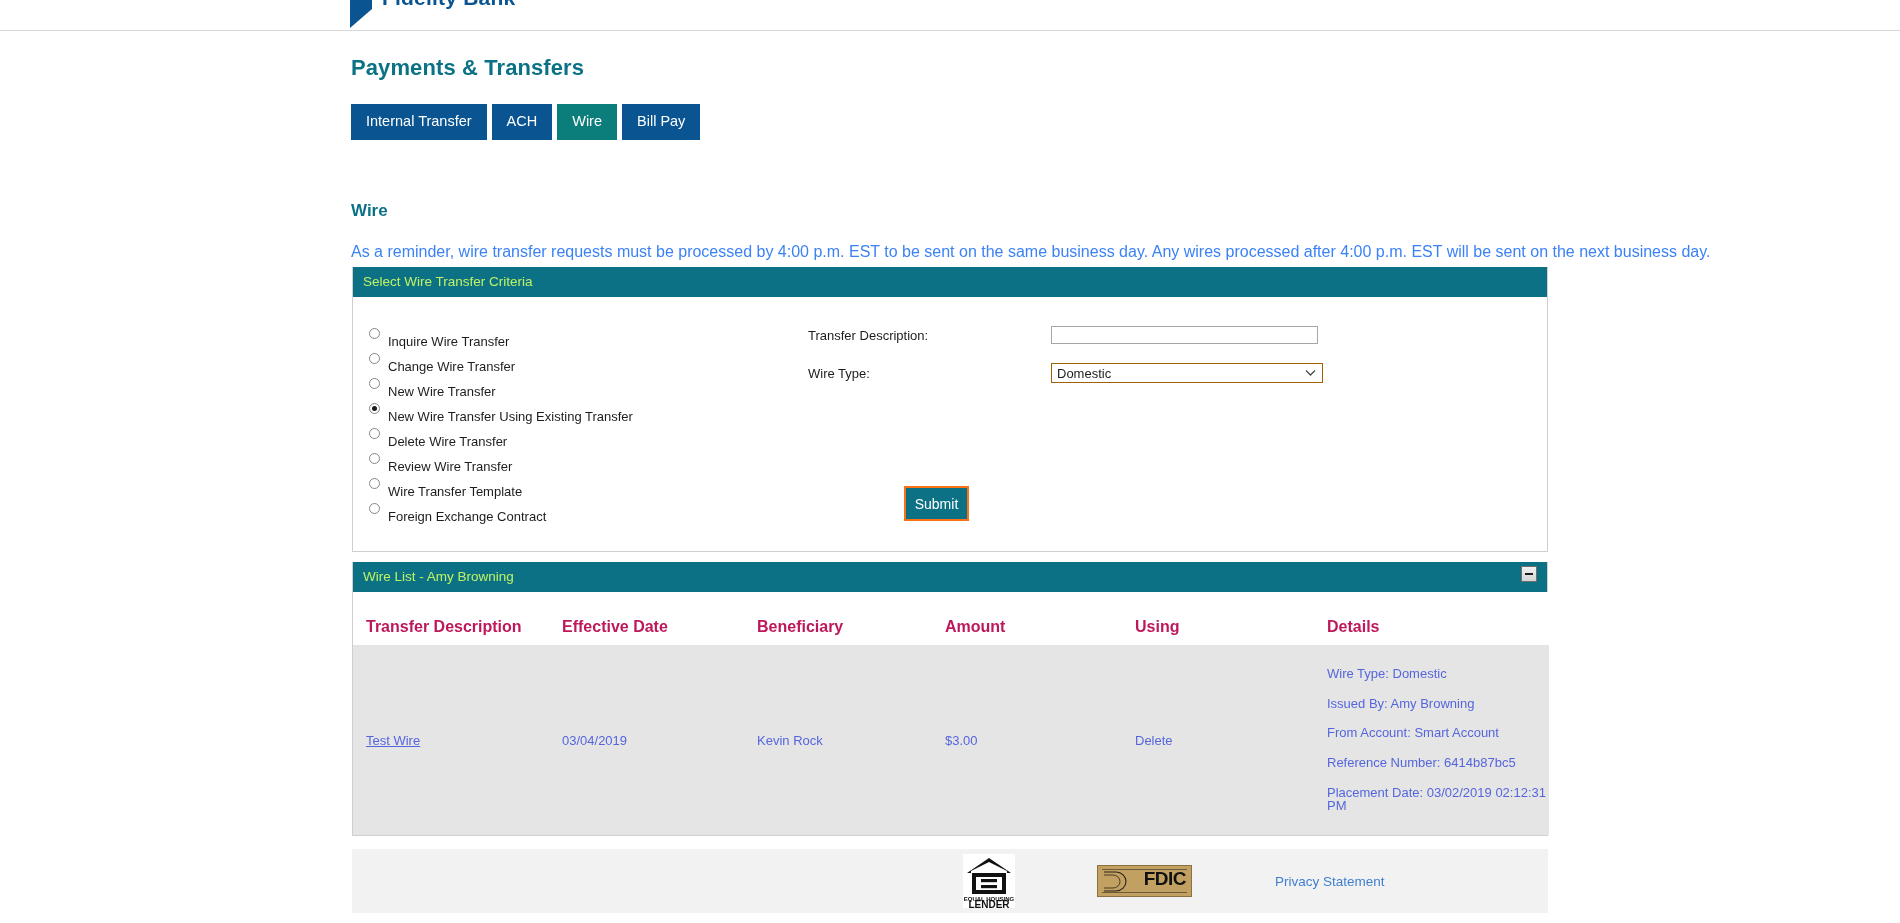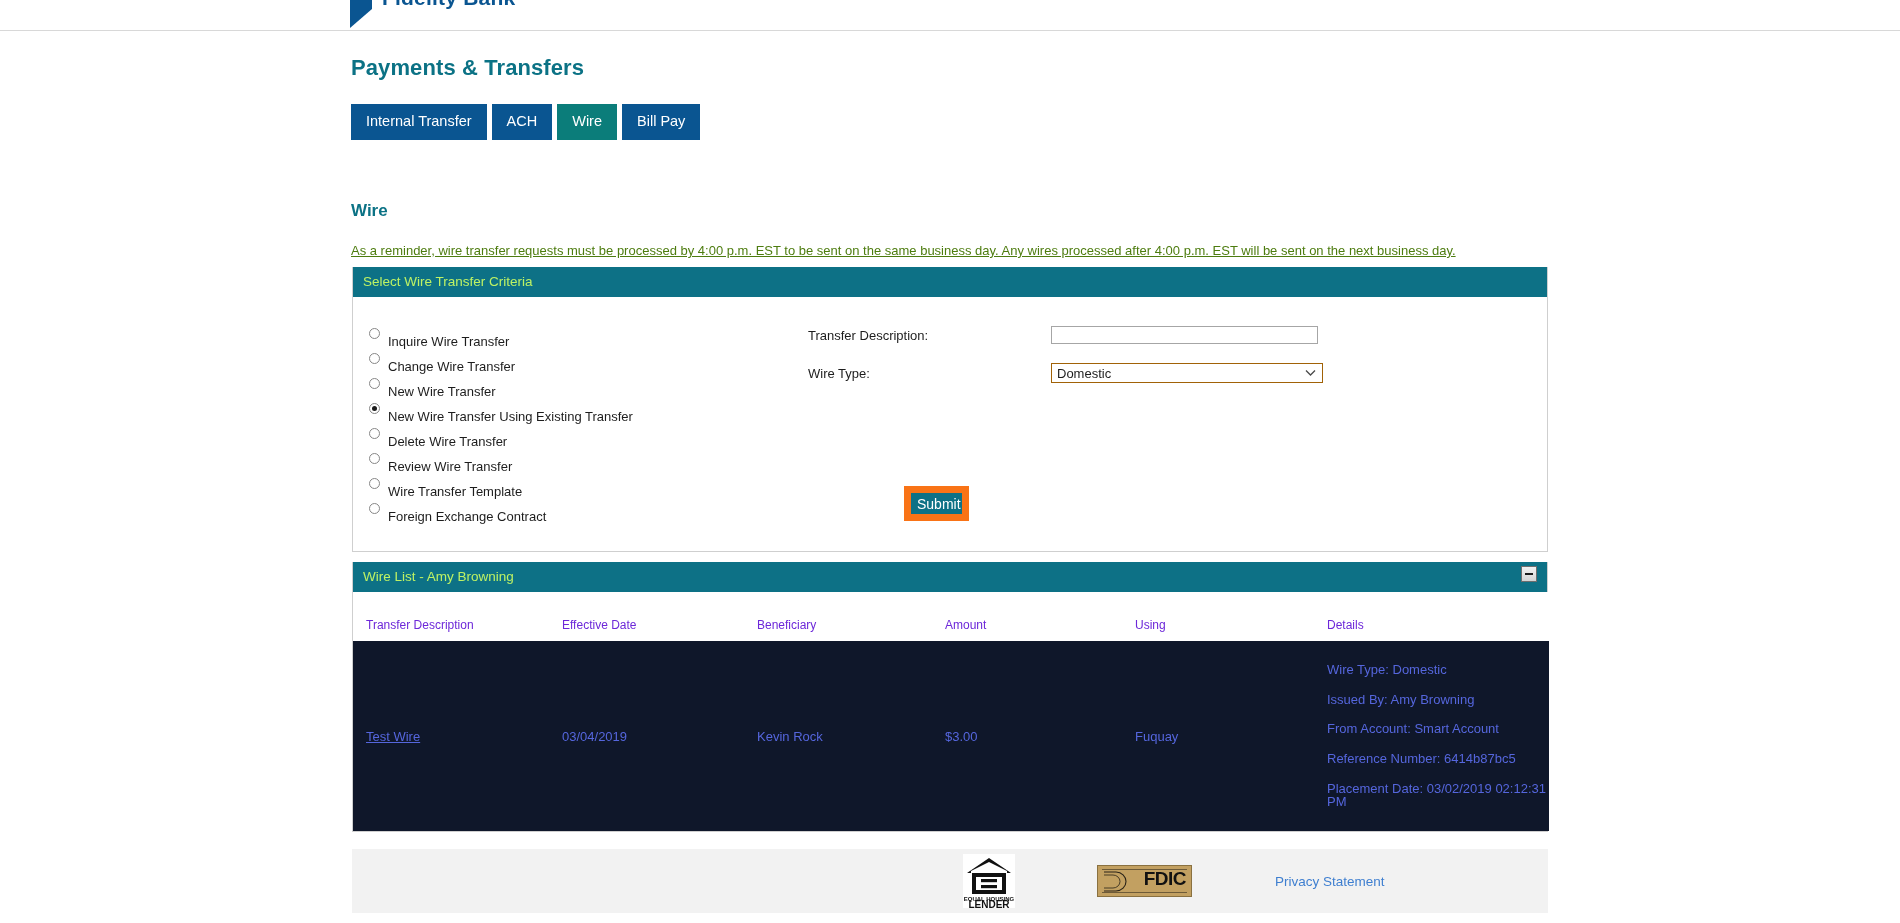--- a/index.html
+++ b/index.html
@@ -90,24 +90,23 @@
     top: 170px;
     font-size: 17px;
     font-weight: bold;
     color: #0b7285;
   }
 
   #reminder {
     position: absolute;
     left: 351px;
     top: 212px;
-    font-size: 13px;
-    color: #4d7c0f;
+    font-size: 16px;
+    color: #3b82f6;
     white-space: nowrap;
-    text-decoration: underline;
   }
 
   
   #criteria-panel {
     position: absolute;
     left: 352px;
     top: 236px;
     width: 1196px;
     border: 1px solid #cfcfcf;
     border-top: none;
@@ -218,21 +217,21 @@
   }
   #wire-type-arrow svg { display: block; }
 
   #submit-button {
     position: absolute;
     left: 551px;
     top: 189px;
     width: 65px;
     height: 35px;
     background: #0d7186;
-    border: 7px solid #f97316;
+    border: 2px solid #f97316;
     color: #ffffff;
     font-size: 14px;
     font-family: "Liberation Sans", sans-serif;
     cursor: pointer;
     box-sizing: border-box;
   }
 
   
   #wirelist-panel {
     position: absolute;
@@ -264,30 +263,30 @@
     background: #1b1b1b;
   }
 
   #wire-table {
     width: 100%;
     border-collapse: collapse;
     table-layout: fixed;
   }
   #wire-table th {
     text-align: left;
-    font-size: 12px;
-    font-weight: normal;
-    color: #6d28d9;
+    font-size: 16px;
+    font-weight: bold;
+    color: #be185d;
     padding: 26px 0 9px 0;
     background: #ffffff;
   }
   #wire-table td {
     font-size: 13px;
     color: #5566dd;
-    background: #0f172a;
+    background: #e5e5e5;
     vertical-align: middle;
     padding: 0;
     height: 168px;
   }
   #wire-table th:nth-child(1), #wire-table td:nth-child(1) { width: 196px; padding-left: 13px; }
   #wire-table th:nth-child(2), #wire-table td:nth-child(2) { width: 195px; }
   #wire-table th:nth-child(3), #wire-table td:nth-child(3) { width: 188px; }
   #wire-table th:nth-child(4), #wire-table td:nth-child(4) { width: 190px; }
   #wire-table th:nth-child(5), #wire-table td:nth-child(5) { width: 192px; }
   #wire-table th:nth-child(6), #wire-table td:nth-child(6) { width: 222px; }
@@ -475,21 +474,21 @@
         </tr>
       </thead>
       <tbody>
         <tr>
           <td>
             <span id="wire-name-link">Test Wire</span>
           </td>
           <td>03/04/2019</td>
           <td>Kevin Rock</td>
           <td>$3.00</td>
-          <td>Fuquay</td>
+          <td>Delete</td>
           <td class="details-cell">
             <div class="detail-line">Wire Type: Domestic</div>
             <div class="detail-line">Issued By: Amy Browning</div>
             <div class="detail-line">From Account: Smart Account</div>
             <div class="detail-line">Reference Number: 6414b87bc5</div>
             <div class="detail-line">Placement Date: 03/02/2019 02:12:31 PM</div>
           </td>
         </tr>
       </tbody>
     </table>

